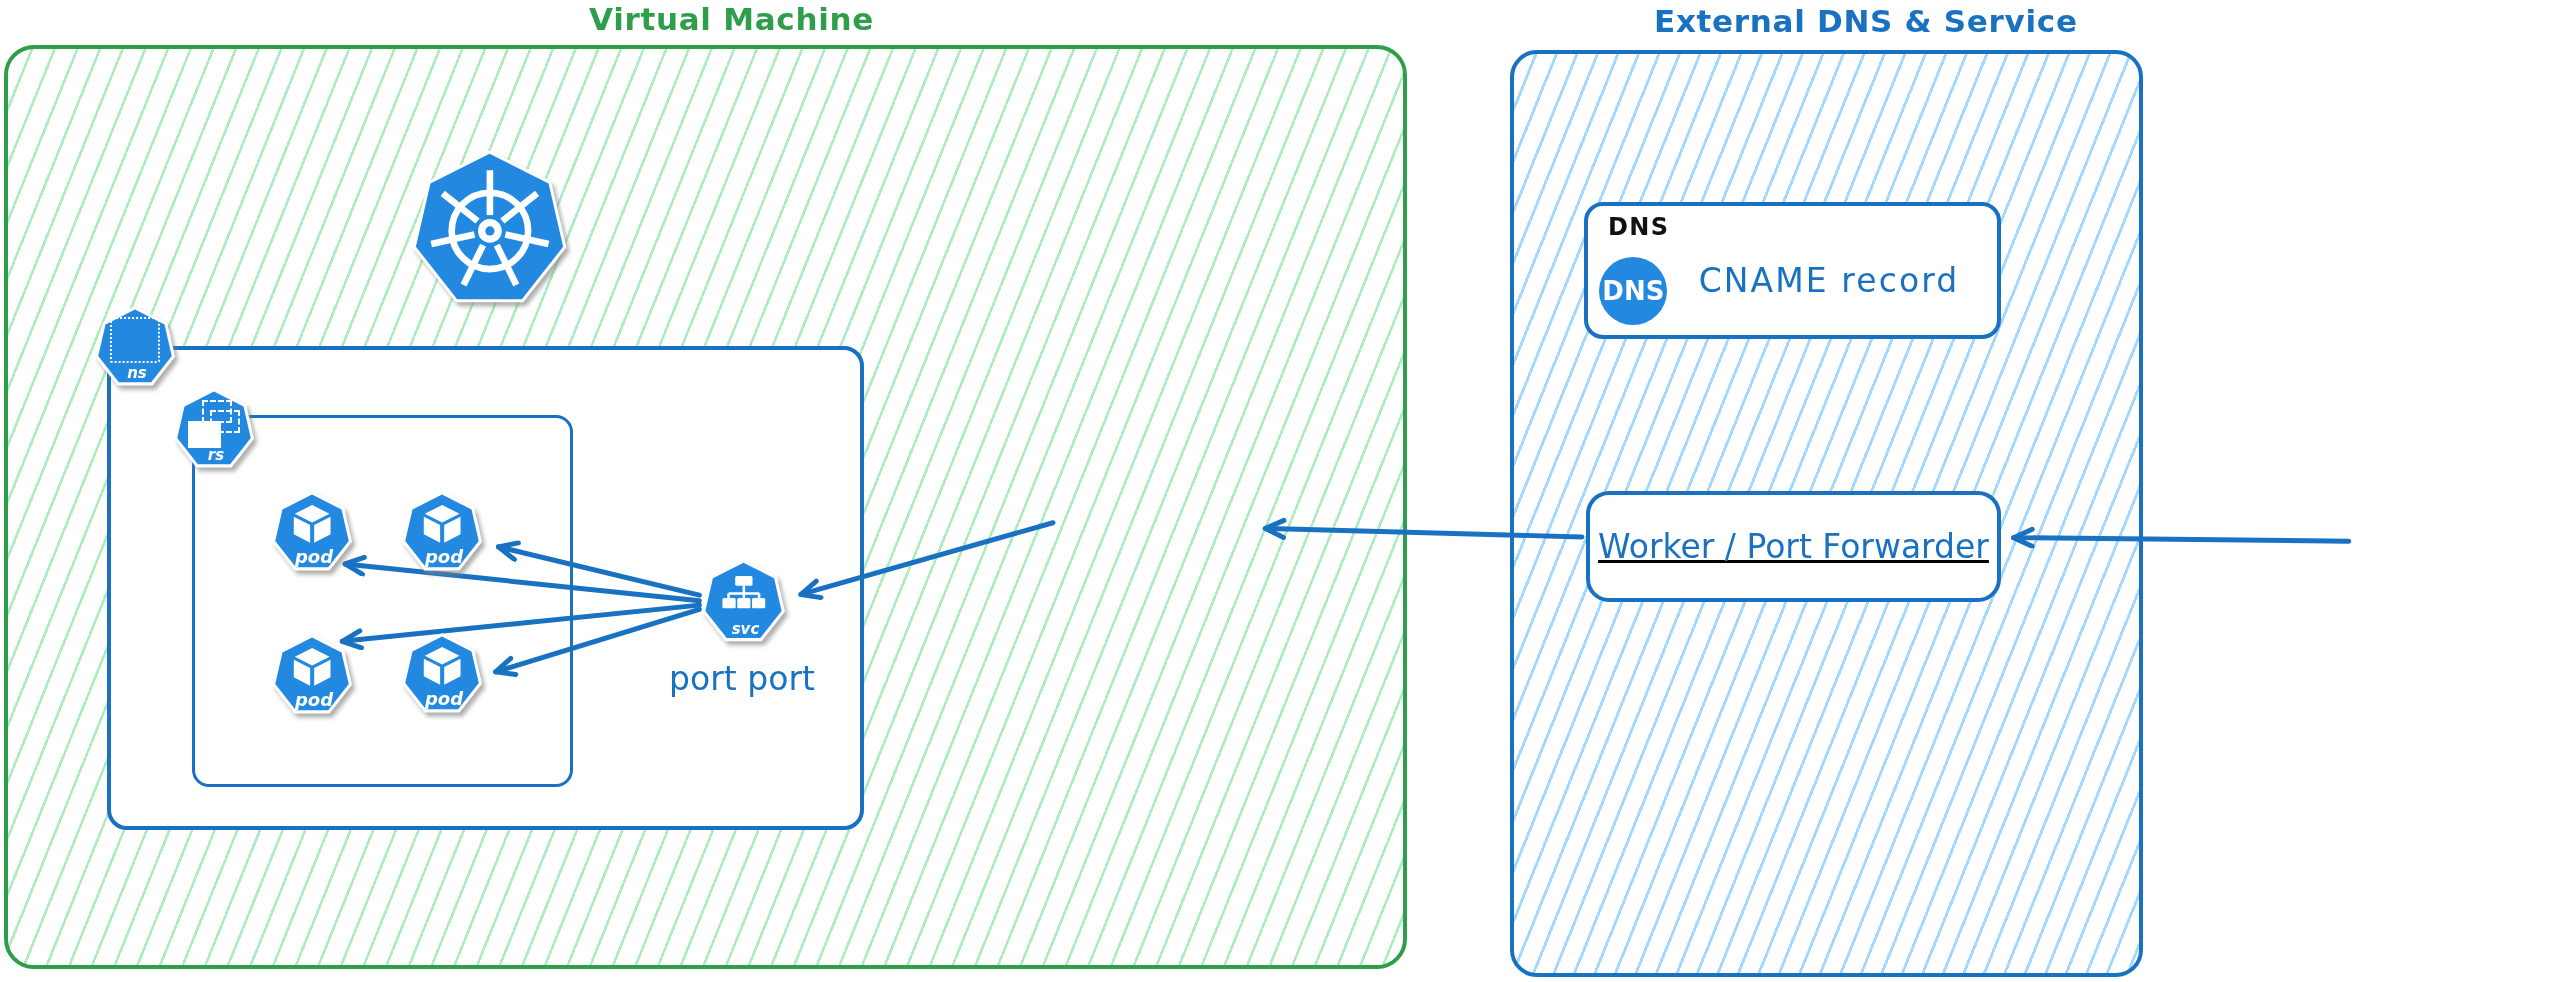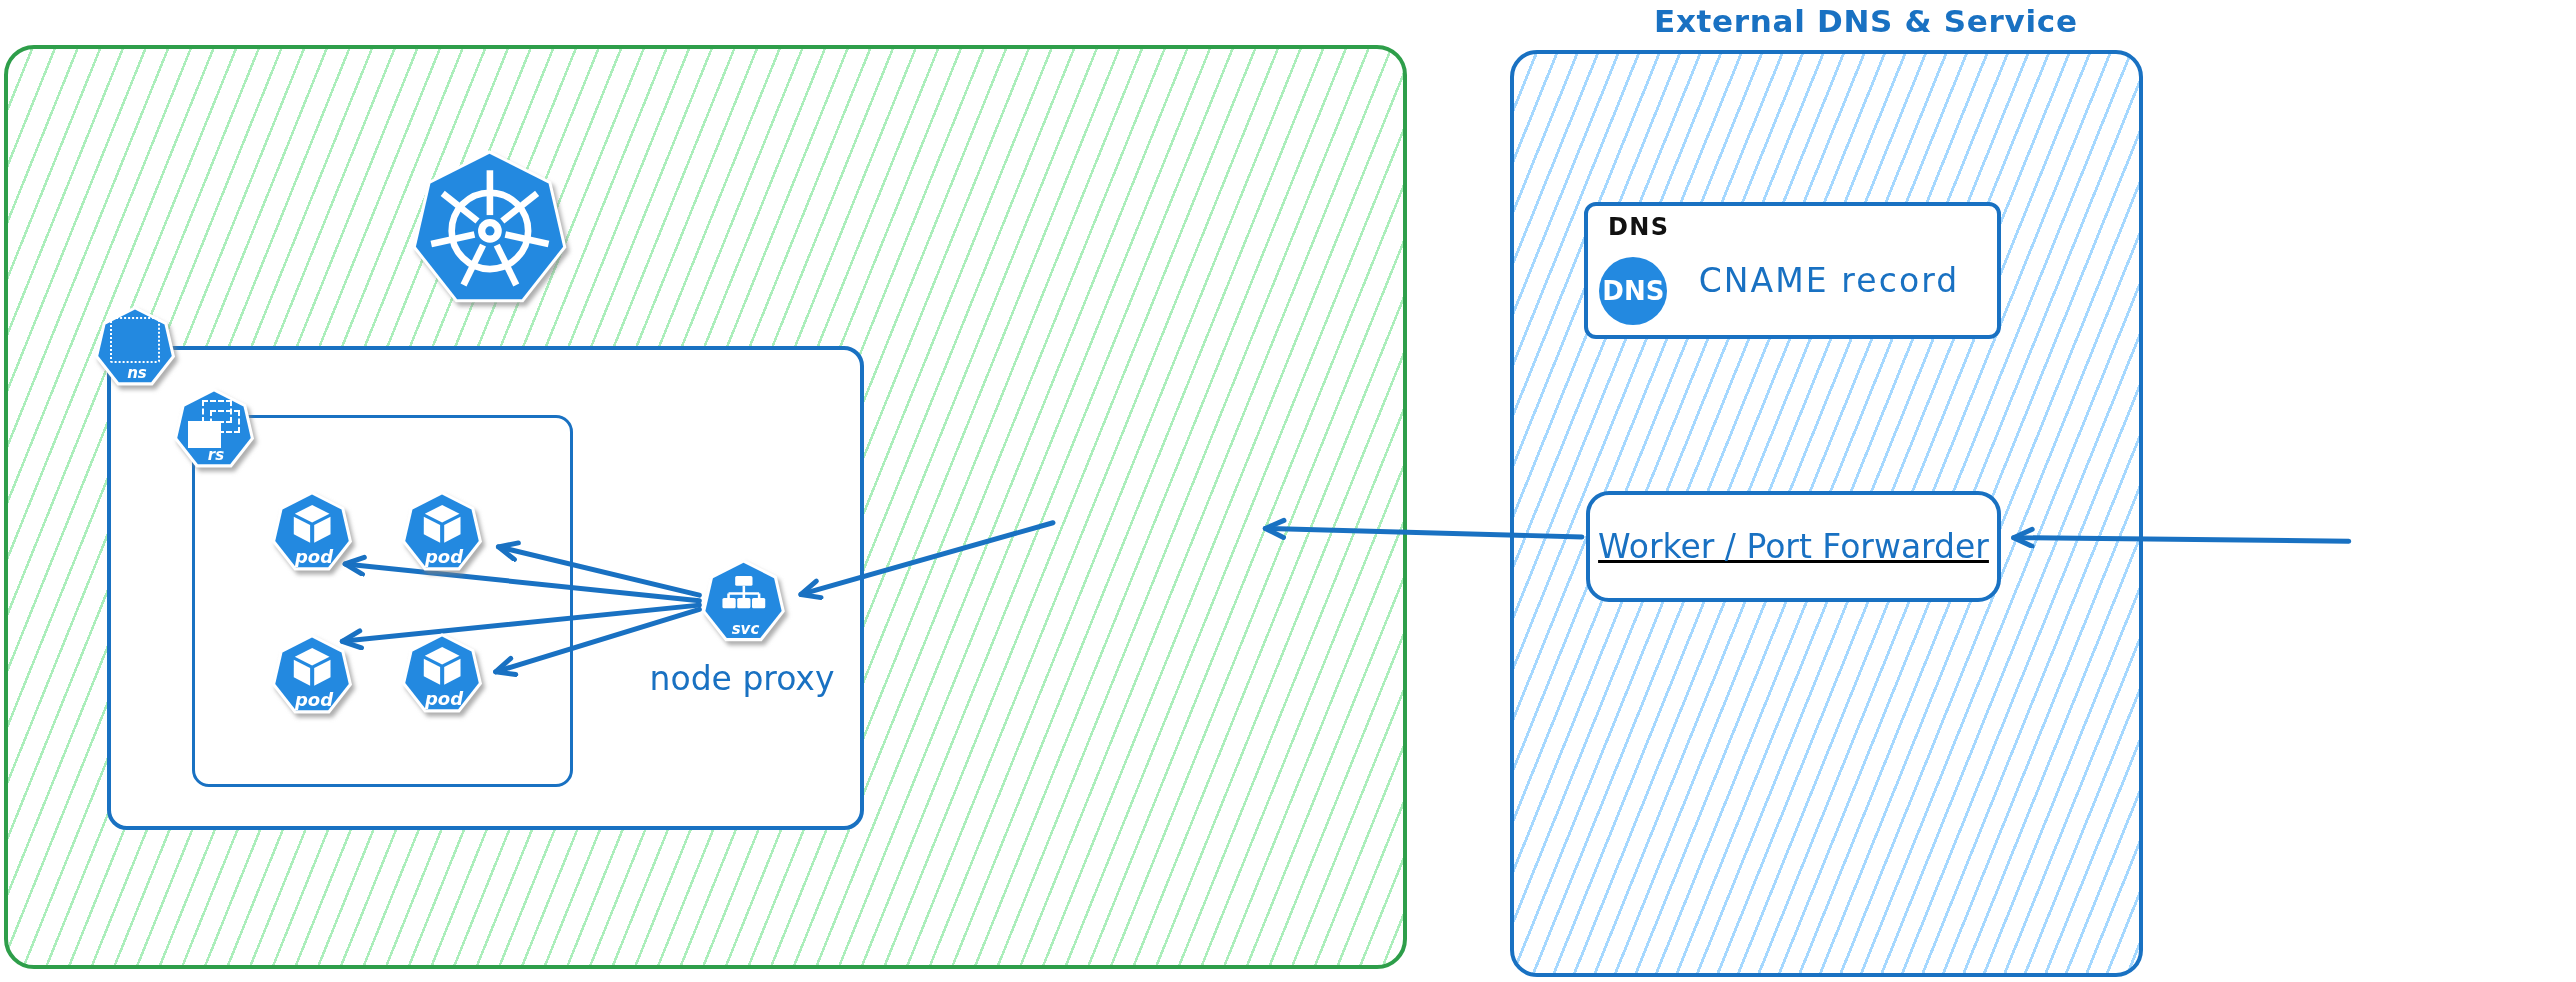--- a/index.html
+++ b/index.html
@@ -20,21 +20,21 @@
   .ext-title{left:1654px;top:2.8px;width:376px;color:#1971c2;}
 
   .white-box{position:absolute;box-sizing:border-box;background:#ffffff;}
   .ns-box{left:107px;top:346px;width:757px;height:484px;border:4.3px solid #1971c2;border-radius:20px;}
   .rs-box{left:192px;top:415px;width:381px;height:372px;border:3.6px solid #1971c2;border-radius:17px;}
 
   .rp-box{left:1056px;top:481px;width:197px;height:86px;border:3.6px solid #2e9e4a;border-radius:21px;
     display:flex;align-items:center;justify-content:center;}
   .rp-box span{color:#2e9e4a;font-size:30px;white-space:nowrap;}
 
-  .cname-box{left:1584px;top:202px;width:417px;height:137px;border:4.3px solid #1971c2;border-radius:12px;}
+  .cname-box{left:1584px;top:202px;width:417px;height:137px;border:4.3px solid #1971c2;border-radius:19px;}
   .worker-box{left:1586px;top:491px;width:415px;height:111px;border:4.3px solid #1971c2;border-radius:23px;
     display:flex;align-items:center;justify-content:center;text-decoration:underline;}
   .worker-box span{color:#1971c2;font-size:33px;white-space:nowrap;}
   .ci-box{left:2352px;top:444px;width:219px;height:195px;border:4.3px solid #1971c2;border-radius:21px;}
 
   .dns-header{position:absolute;left:20px;top:7px;color:#111111;font-size:24px;font-weight:bold;letter-spacing:1.4px;}
   .dns-badge{position:absolute;left:11.4px;top:51px;width:68px;height:68px;border-radius:50%;
     background:#2389e0;display:flex;align-items:center;justify-content:center;}
   .dns-badge span{color:#ffffff;font-size:26px;font-weight:bold;}
   .cname-label{position:absolute;left:99px;top:55px;width:284px;text-align:center;
@@ -82,20 +82,21 @@
   .rs-dash.d2{left:45%;top:27%;width:34%;height:26%;}
   .rs-solid{position:absolute;left:20%;top:40%;width:38%;height:30%;background:#ffffff;}
 
   .connectors{position:absolute;left:0;top:0;pointer-events:none;}
 </style>
 </head>
 <body>
 
 <div class="stage">
 
+  <div class="group-title vm-title">Virtual Machine</div>
   <div class="group-title ext-title">External DNS &amp; Service</div>
 
   <div class="group vm-group"></div>
 
   <div class="group ext-group"></div>
 
   <div class="white-box ns-box"></div>
   <div class="white-box rs-box"></div>
 
   <svg class="connectors" width="2576" height="983" viewBox="0 0 3628 1384">
@@ -198,21 +199,21 @@
       <rect x="33" y="12" width="34" height="19" rx="3" fill="#ffffff"></rect>
       <g stroke="#ffffff" stroke-width="5" fill="none">
         <path d="M50,31 V46 M20,46 H80 M20,46 V55 M50,46 V55 M80,46 V55"></path>
       </g>
       <rect x="8" y="55" width="26" height="20" rx="3" fill="#ffffff"></rect>
       <rect x="37" y="55" width="26" height="20" rx="3" fill="#ffffff"></rect>
       <rect x="66" y="55" width="26" height="20" rx="3" fill="#ffffff"></rect>
     </svg>
     <span class="hlabel small-label">svc</span>
   </div>
-  <div class="nodeport-label">node proxy</div>
+  <div class="nodeport-label">port port</div>
 
 
   <div class="white-box cname-box">
     <div class="dns-header">DNS</div>
     <div class="dns-badge">
       <span>DNS</span>
     </div>
     <div class="cname-label">CNAME record</div>
   </div>
 

